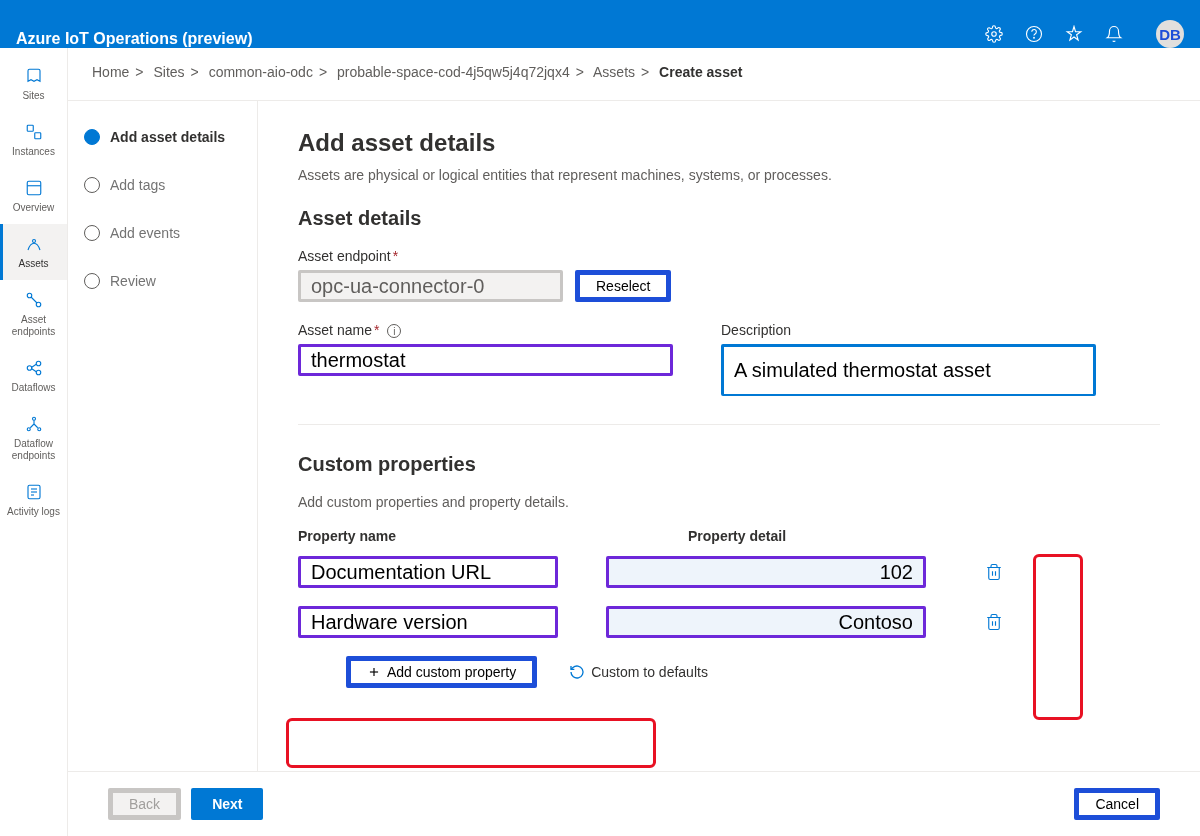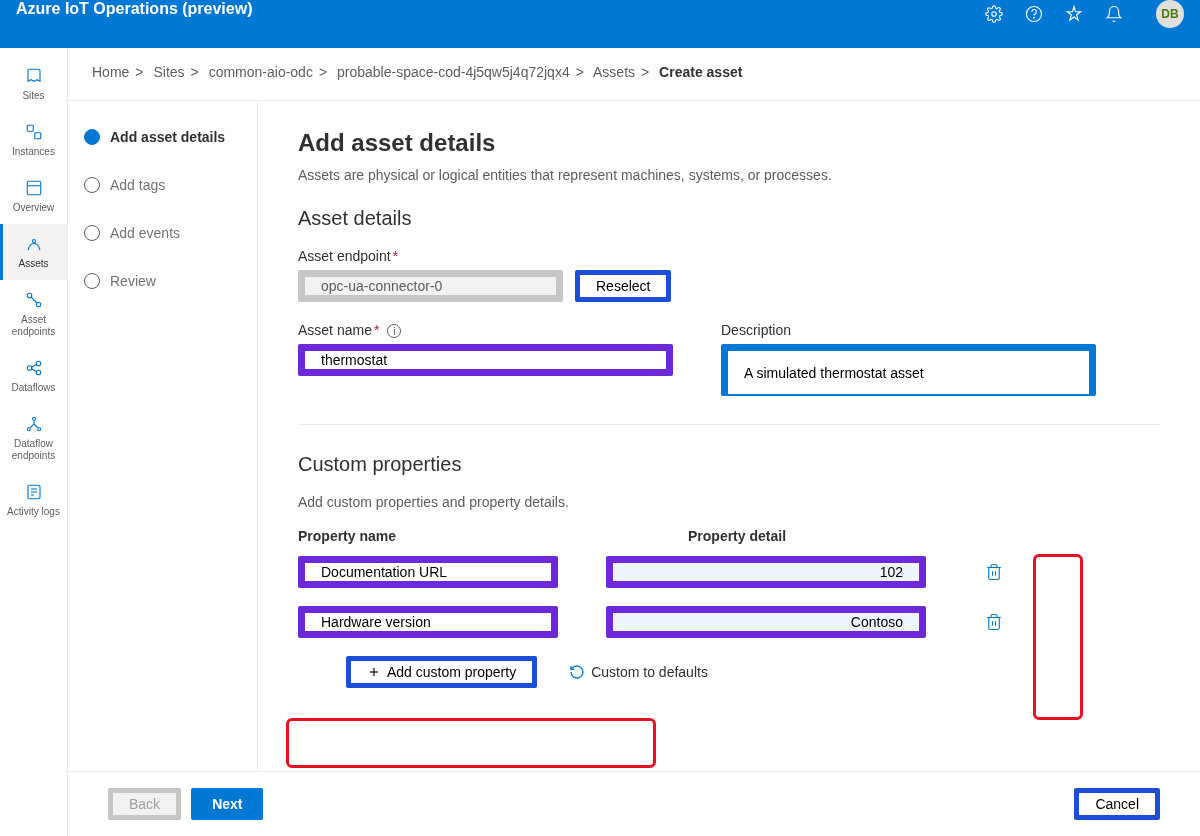--- a/index.html
+++ b/index.html
@@ -1,24 +1,24 @@
 <!DOCTYPE html>
 <html><head>
 <meta charset="utf-8">
 <style>
 * { box-sizing: border-box; margin: 0; padding: 0; }
 body { font-family: "Segoe UI", -apple-system, sans-serif; font-size: 14px; color: #323130; background: #fff; }
 .app { display: flex; flex-direction: column; height: 836px; width: 1200px; overflow: hidden; }
 
 
-.topbar { background: #0078d4; color: #fff; height: 48px; display: flex; align-items: flex-start; padding: 0 16px; }
+.topbar { background: #0078d4; color: #fff; height: 48px; display: flex; align-items: flex-end; padding: 0 16px; }
 .topbar-title { font-size: 16px; font-weight: 600; flex: 1; }
 .topbar-icons { display: flex; gap: 20px; align-items: center; }
 .topbar-icon { width: 20px; height: 20px; display: flex; align-items: center; justify-content: center; cursor: pointer; }
-.avatar { width: 28px; height: 28px; border-radius: 50%; background: #e1dfdd; color: #4d7c0f; display: flex; align-items: center; justify-content: center; font-size: 12px; font-weight: 600; margin-left: 12px; cursor: pointer; }
+.avatar { width: 28px; height: 28px; border-radius: 50%; background: #e1dfdd; color: #1d4ed8; display: flex; align-items: center; justify-content: center; font-size: 15px; font-weight: 600; margin-left: 12px; cursor: pointer; }
 
 
 .body-row { display: flex; flex: 1; min-height: 0; }
 .leftnav { width: 68px; border-right: 1px solid #edebe9; display: flex; flex-direction: column; padding-top: 8px; }
 .navitem { display: flex; flex-direction: column; align-items: center; justify-content: center; padding: 10px 4px; font-size: 10px; color: #605e5c; cursor: pointer; gap: 4px; text-align: center; line-height: 1.2; }
 .navitem.active { border-left: 3px solid #0078d4; background: #f3f2f1; color: #323130; padding-left: 1px; }
 .navicon { width: 20px; height: 20px; display: flex; align-items: center; justify-content: center; color: #0078d4; }
 
 
 .maincol { flex: 1; display: flex; flex-direction: column; min-width: 0; }
@@ -31,28 +31,28 @@
 .steps { width: 190px; border-right: 1px solid #edebe9; padding: 28px 16px; }
 .step { display: flex; align-items: center; gap: 10px; margin-bottom: 32px; cursor: pointer; }
 .step-circle { width: 16px; height: 16px; border: 1.5px solid #605e5c; border-radius: 50%; flex-shrink: 0; }
 .step.active .step-circle { background: #0078d4; border-color: #0078d4; }
 .step-label { font-size: 14px; color: #737373; }
 .step.active .step-label { color: #323130; font-weight: 600; }
 
 .form-area { flex: 1; overflow-y: auto; padding: 28px 40px 24px 40px; position: relative; }
 .page-h1 { font-size: 24px; font-weight: 600; margin-bottom: 10px; }
 .page-desc { color: #605e5c; margin-bottom: 24px; }
-.section-h2 { font-size: 20px; font-weight: 400; margin-bottom: 18px; }
+.section-h2 { font-size: 20px; font-weight: 700; margin-bottom: 18px; }
 .section-desc { color: #605e5c; margin-bottom: 18px; }
 
 .field-label { font-size: 14px; color: #323130; margin-bottom: 6px; display: block; }
 .req { color: #a4262c; margin-left: 2px; }
 .info-icon { display: inline-flex; width: 14px; height: 14px; border: 1px solid #605e5c; border-radius: 50%; font-size: 10px; align-items: center; justify-content: center; color: #605e5c; margin-left: 4px; vertical-align: middle; }
 
-.input { height: 32px; border: 7px solid #6d28d9; border-radius: 2px; padding: 0 16px; font-size: 14px; font-family: inherit; width: 100%; background: #fff; }
+.input { height: 32px; border: 3px solid #6d28d9; border-radius: 2px; padding: 0 10px; font-size: 20px; font-family: inherit; width: 100%; background: #fff; }
 .input[readonly] { background: #f3f2f1; border-color: #c8c6c4; color: #605e5c; }
 .input.focused { border-color: #0078d4; border-bottom: 2px solid #0078d4; }
 .input.shaded { background: #eef4fb; text-align: right; }
 
 .btn { height: 32px; padding: 0 16px; border: 5px solid #1d4ed8; background: #fff; border-radius: 2px; font-size: 14px; font-family: inherit; cursor: pointer; display: inline-flex; align-items: center; gap: 6px; }
 .btn.primary { background: #0078d4; border-color: #0078d4; color: #fff; font-weight: 600; }
 .btn.link { border: none; background: none; color: #323130; }
 .btn[disabled] { background: #f3f2f1; color: #a19f9d; border-color: #c8c6c4; cursor: default; }
 
 .row { display: flex; gap: 12px; margin-bottom: 20px; }

